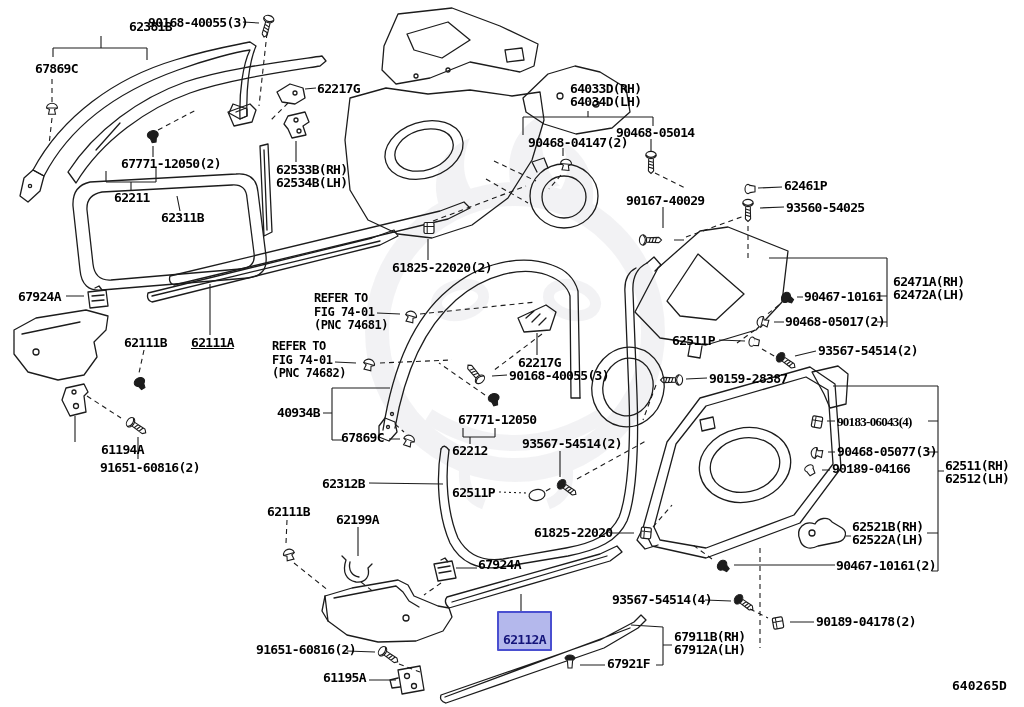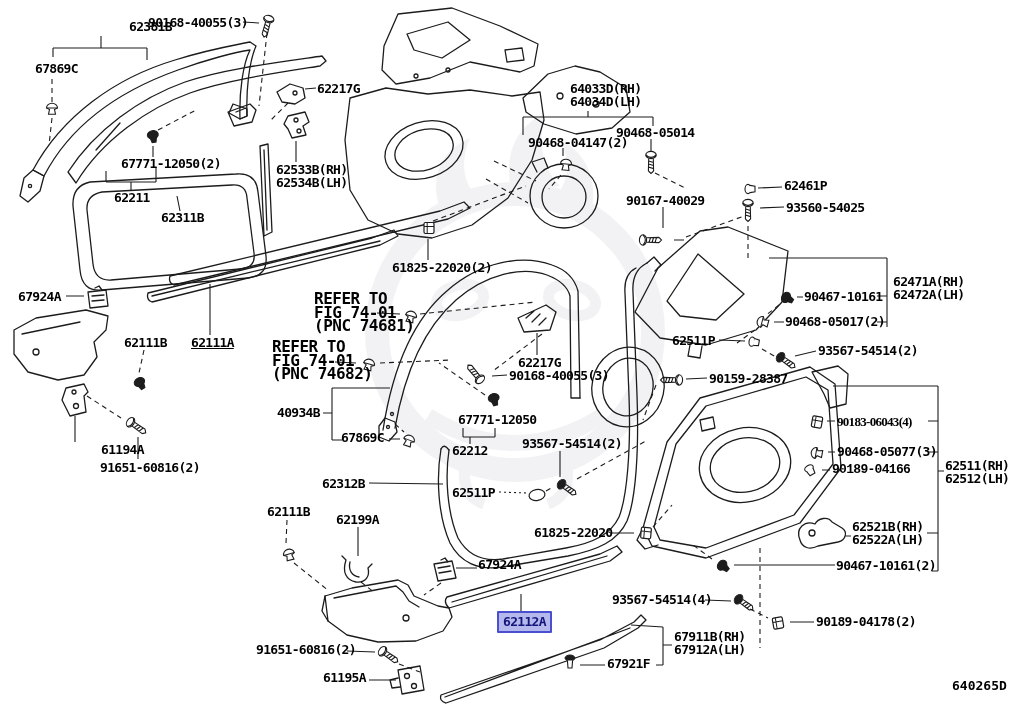--- a/index.html
+++ b/index.html
@@ -2,22 +2,22 @@
 <html><head>
 <meta charset="utf-8">
 <style>
   html,body{margin:0;padding:0;background:#fff;}
   .stage{position:relative;width:1024px;height:707px;background:#fff;overflow:hidden;
          font-family:"DejaVu Sans Mono", monospace;}
   .stage svg{position:absolute;left:0;top:0;}
   #labels-layer{position:absolute;left:0;top:0;width:100%;height:100%;}
   .lbl{position:absolute;font:bold 13px/13px "DejaVu Sans Mono", monospace;
        letter-spacing:-0.7px;color:#000;white-space:pre;}
-  .lbl.note{font-size:16px;line-height:13.5px;letter-spacing:-0.5px;}
-  .lbl.highlight{padding:2px 4px 3px;border-radius:1px;}
+  .lbl.note{font-size:12px;line-height:13.5px;letter-spacing:-0.5px;}
+  .lbl.highlight{padding:20px 4px 3px;border-radius:1px;}
   .lbl.code{letter-spacing:0;}
   .pline{fill:none;stroke:#1c1c1c;stroke-width:1.3;stroke-linejoin:round;stroke-linecap:round;}
   .lead{fill:none;stroke:#1c1c1c;stroke-width:1.1;}
   .dash{fill:none;stroke:#1c1c1c;stroke-width:1.1;stroke-dasharray:5 4;}
   .dots{fill:none;stroke:#1c1c1c;stroke-width:1.1;stroke-dasharray:2 3;}
   .wm{opacity:.6;}
 </style>
 </head>
 <body>
 

